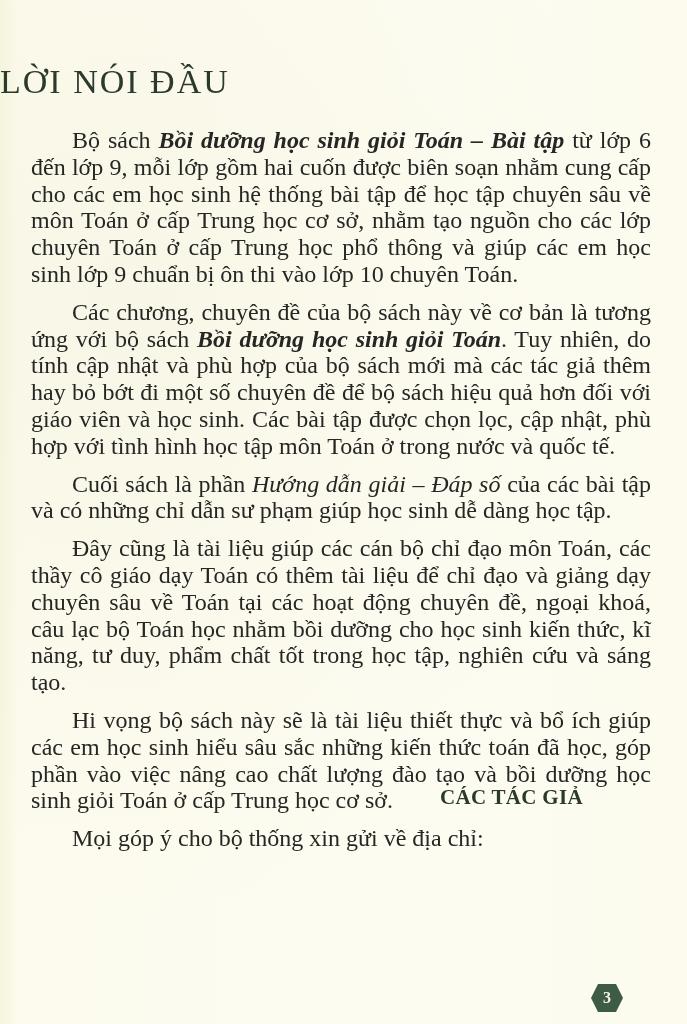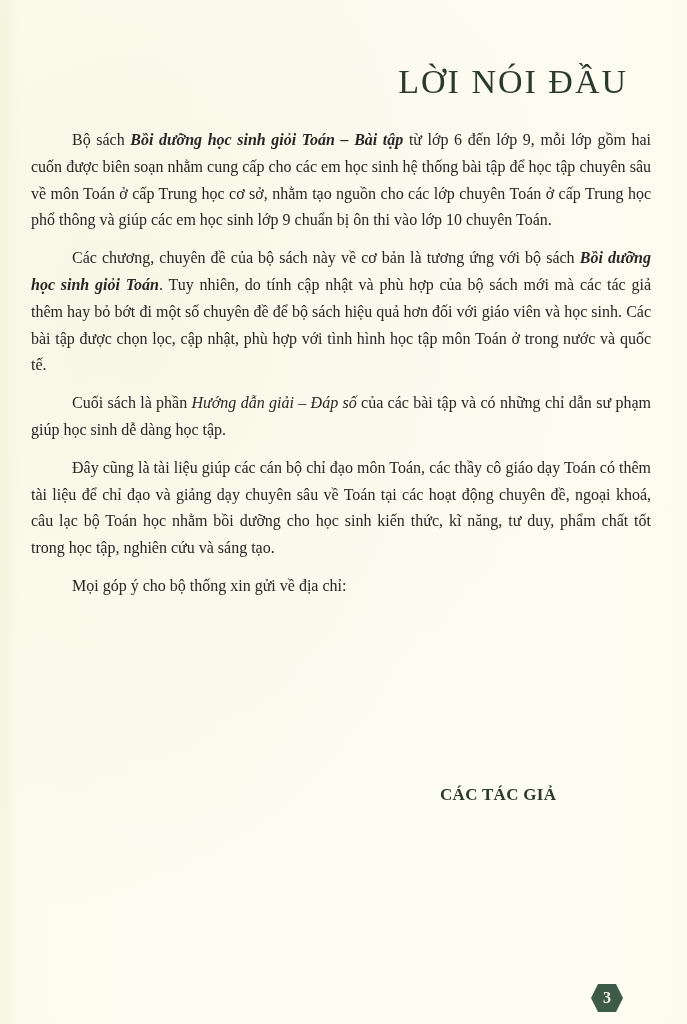--- a/index.html
+++ b/index.html
@@ -21,49 +21,49 @@
       width: 687px; height: 1024px;
       background:
         radial-gradient(ellipse at 20% 30%, rgba(240,238,215,0.35), rgba(0,0,0,0) 60%),
         linear-gradient(90deg, #f6f5dd 0px, #fcfbee 18px, #fdfcf1 60%, #fcfbee 100%);
     }
     .title {
       position: absolute;
       left: 0;
       top: 60px;
       width: 628px;
-      text-align: right;
+      text-align: left;
       font-family: "Liberation Serif", "DejaVu Serif", serif;
       font-size: 34px;
       letter-spacing: 2px;
       color: #2b3a2c;
       font-weight: normal;
       margin: 0;
       line-height: 44px;
     }
     .body {
       position: absolute;
       left: 31px;
       top: 127px;
       width: 620px;
-      font-size: 16px;
+      font-size: 24px;
       line-height: 26.8px;
       text-align: justify;
     }
     .body p {
       margin: 0 0 11px 0;
       text-indent: 41px;
     }
     .bi { font-weight: bold; font-style: italic; }
     .it { font-style: italic; }
     .signature {
       position: absolute;
       left: 440px;
       top: 785px;
-      font-size: 17px;
+      font-size: 21px;
       font-weight: bold;
       color: #2b3a2c;
       letter-spacing: 0.3px;
     }
     .page-num {
       position: absolute;
       left: 590px;
       top: 983px;
       width: 34px;
       height: 30px;
@@ -94,20 +94,23 @@
     <p>
       <span>Các chương, chuyên đề của bộ sách này về cơ bản là tương ứng với bộ sách </span><span class="bi">Bồi dưỡng học sinh giỏi Toán</span><span>. Tuy nhiên, do tính cập nhật và phù hợp của bộ sách mới mà các tác giả thêm hay bỏ bớt đi một số chuyên đề để bộ sách hiệu quả hơn đối với giáo viên và học sinh. Các bài tập được chọn lọc, cập nhật, phù hợp với tình hình học tập môn Toán ở trong nước và quốc tế.</span>
     </p>
     <p>
       <span>Cuối sách là phần </span><span class="it">Hướng dẫn giải – Đáp số</span><span> của các bài tập và có những chỉ dẫn sư phạm giúp học sinh dễ dàng học tập.</span>
     </p>
     <p>
       <span>Đây cũng là tài liệu giúp các cán bộ chỉ đạo môn Toán, các thầy cô giáo dạy Toán có thêm tài liệu để chỉ đạo và giảng dạy chuyên sâu về Toán tại các hoạt động chuyên đề, ngoại khoá, câu lạc bộ Toán học nhằm bồi dưỡng cho học sinh kiến thức, kĩ năng, tư duy, phẩm chất tốt trong học tập, nghiên cứu và sáng tạo.</span>
     </p>
     <p>
+      <span>Hi vọng bộ sách này sẽ là tài liệu thiết thực và bổ ích giúp các em học sinh hiểu sâu sắc những kiến thức toán đã học, góp phần vào việc nâng cao chất lượng đào tạo và bồi dưỡng học sinh giỏi Toán ở cấp Trung học cơ sở.</span>
+    </p>
+    <p>
       <span>Mọi góp ý cho bộ thống xin gửi về địa chỉ:</span>
     </p>
   </div>
 
   <div class="signature">CÁC TÁC GIẢ</div>
 
   <div class="page-num">
     <svg width="34" height="30" viewBox="0 0 34 30">
       <polygon points="8,1 26,1 33,15 26,29 8,29 1,15" fill="#3e5b47"></polygon>
     </svg>

